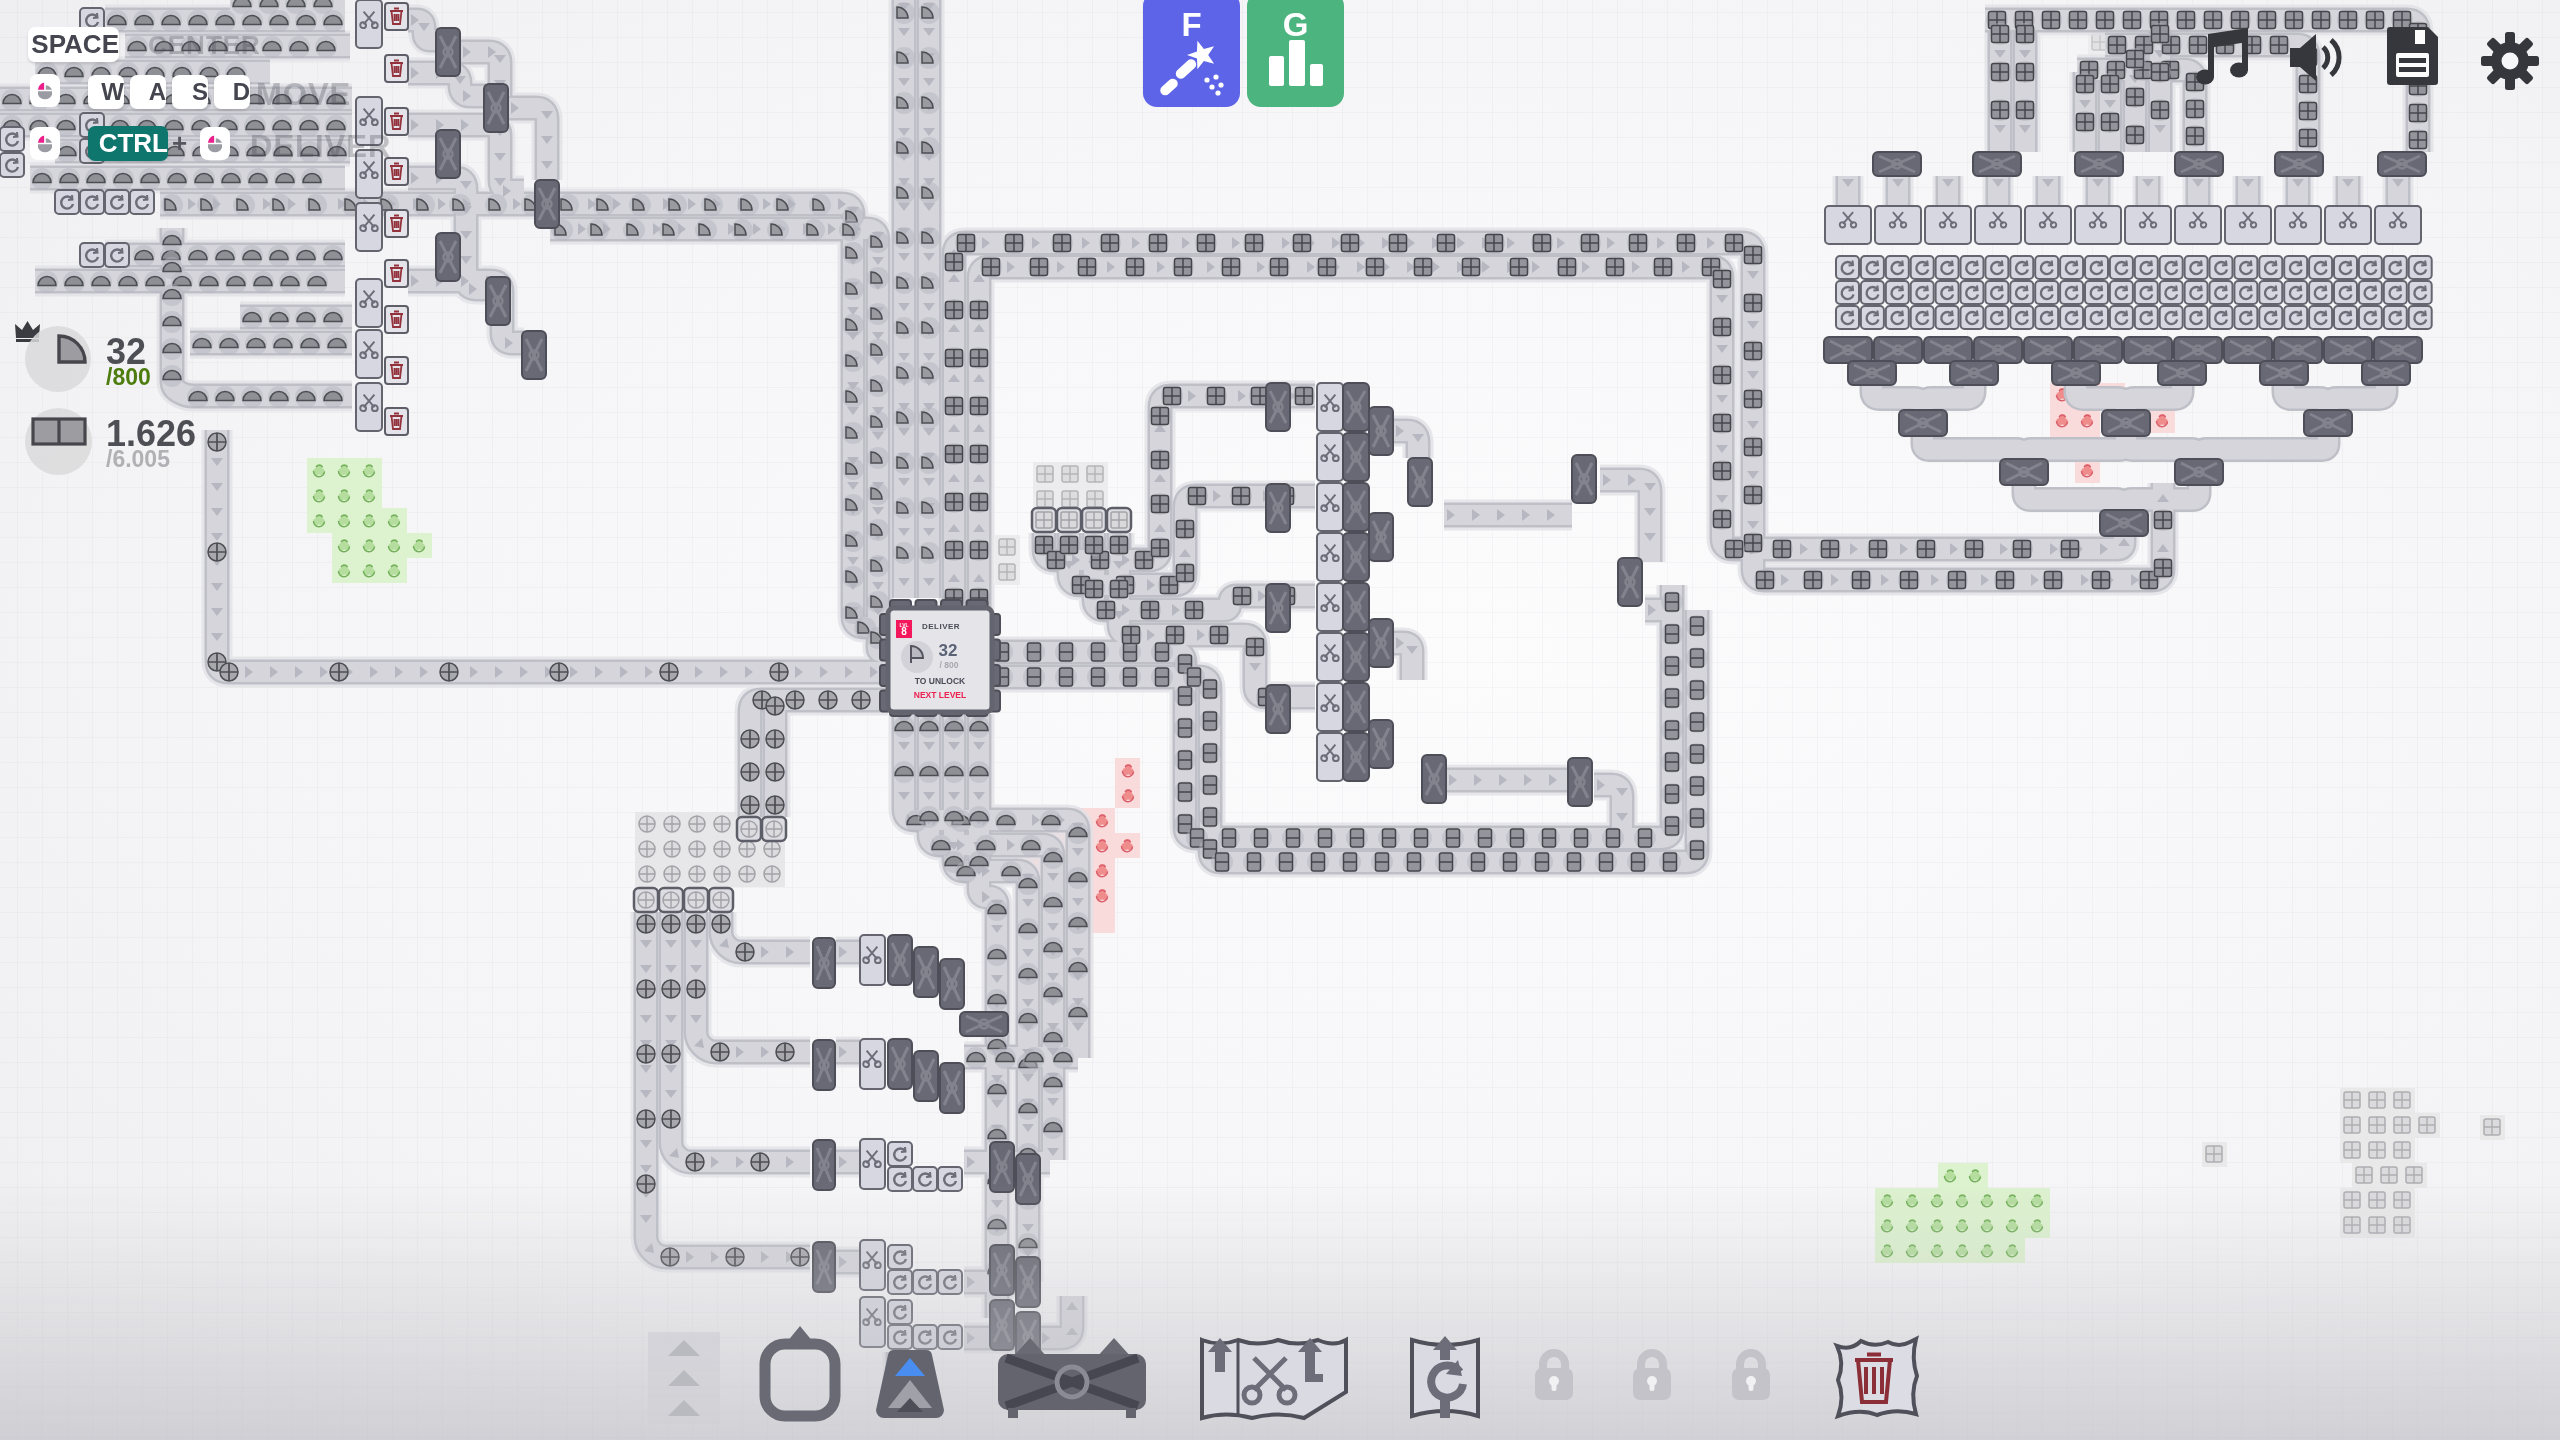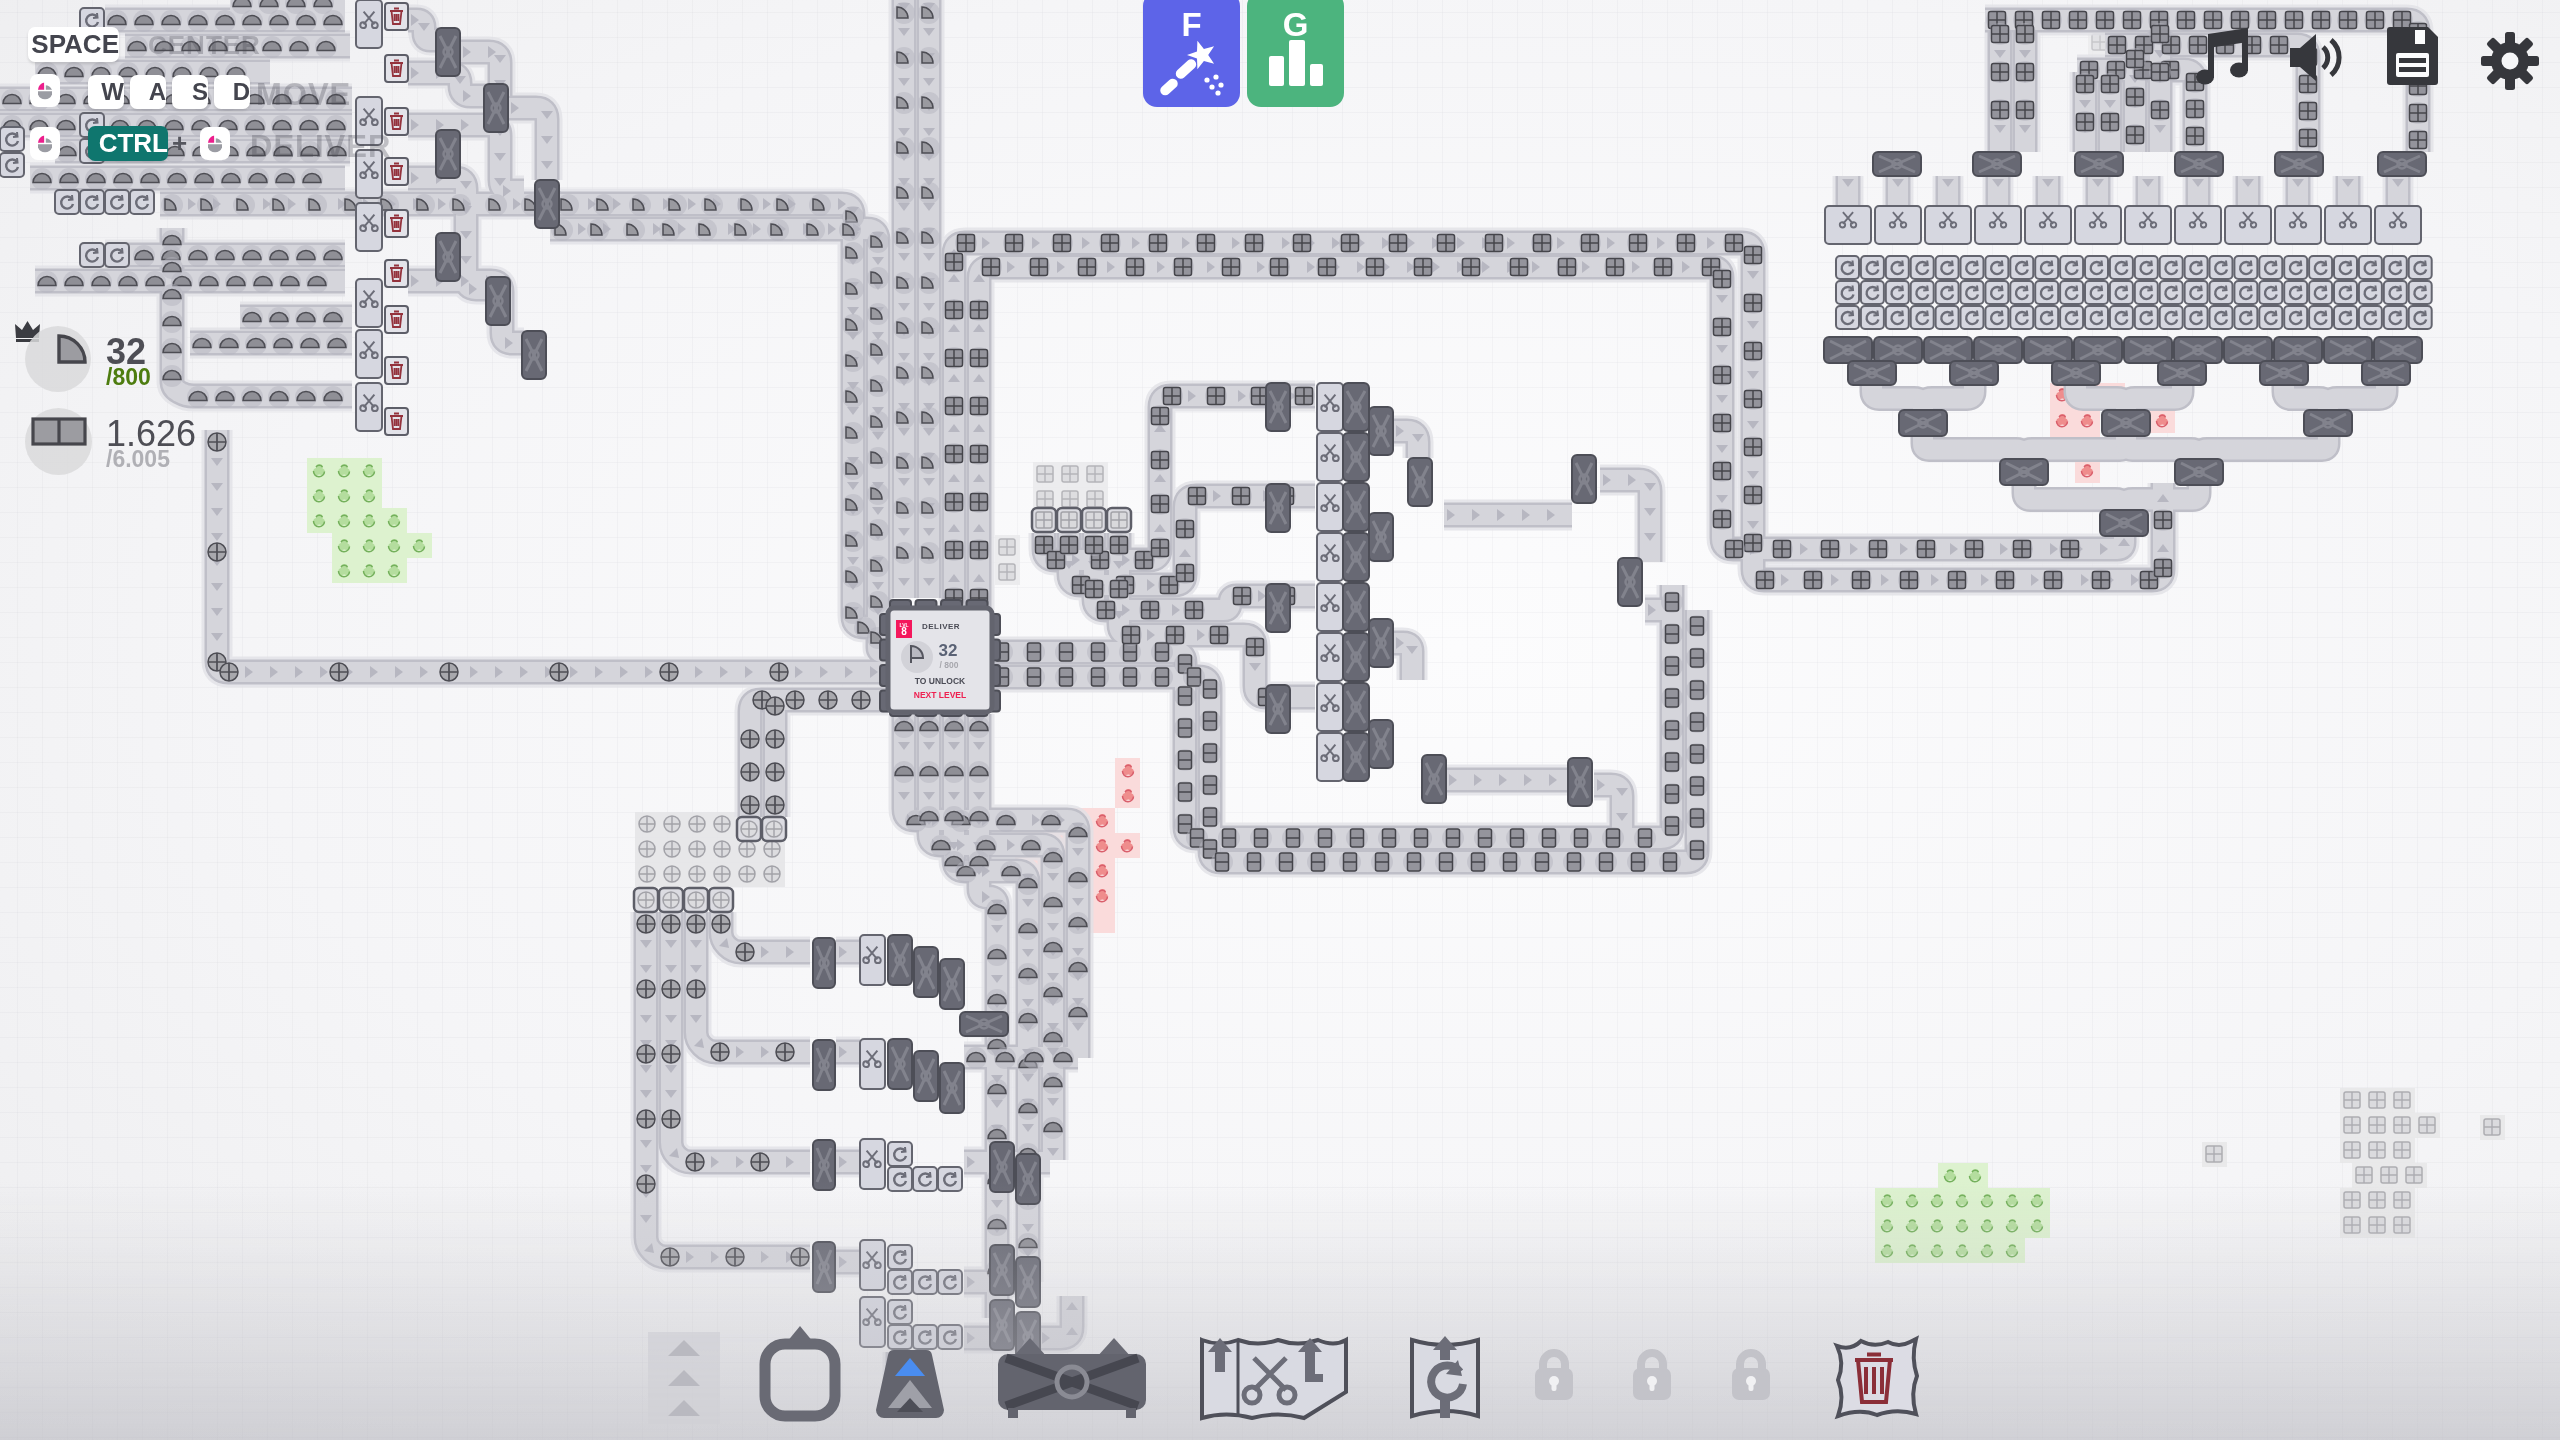--- a/index.html
+++ b/index.html
@@ -2804,21 +2804,21 @@
 <div class="abs" style="left:106px;top:331px;font-size:36px;font-weight:bold;color:#4e4e55">32</div>
 <div class="abs" style="left:106px;top:364px;font-size:23px;font-weight:bold;color:#4d7c0f">/800</div>
 
 <svg class="abs" style="left:25px;top:408px" width="67" height="67">
     <circle cx="33.5" cy="33.5" r="33.5" fill="#d9d9db" fill-opacity="0.85"></circle>
   </svg>
 <svg class="abs" style="left:31px;top:417px" width="56" height="29" viewBox="0 0 56 29">
     <rect x="2" y="2" width="52" height="25" fill="#9c9ca1" stroke="#46464c" stroke-width="3.2"></rect>
     <path d="M28,2 V27" stroke="#46464c" stroke-width="3.2"></path>
   </svg>
-<div class="abs" style="left:106px;top:413px;font-size:36px;font-weight:normal;color:#4e4e55">1.626</div>
+<div class="abs" style="left:106px;top:413px;font-size:36px;font-weight:bold;color:#4e4e55">1.626</div>
 <div class="abs" style="left:106px;top:446px;font-size:23px;font-weight:bold;color:#b0b0b5">/6.005</div>
 
 <div class="abs" style="left:1143px;top:-8px;width:97px;height:115px;background:#5d64e8;border-radius:14px"></div>
 <div class="abs" style="left:1143px;top:6px;width:97px;text-align:center;font-size:33px;font-weight:bold;color:#fff">F</div>
 <svg class="abs" style="left:1160px;top:38px" width="66" height="62" viewBox="0 0 66 62">
 <g fill="#fff">
       <path d="M37.4,2.7 L43.9,11.1 L54.1,8.2 L48.2,17.0 L54.1,25.8 L43.9,22.9 L37.4,31.3 L37.0,20.6 L27.0,17.0 L37.0,13.4 z"></path>
 <rect x="14" y="26" width="24" height="10" rx="5" transform="rotate(-42 26 31)"></rect>
 <rect x="-1" y="44" width="20" height="10" rx="5" transform="rotate(-42 9 49)"></rect>
 <g transform="translate(47,42)">

